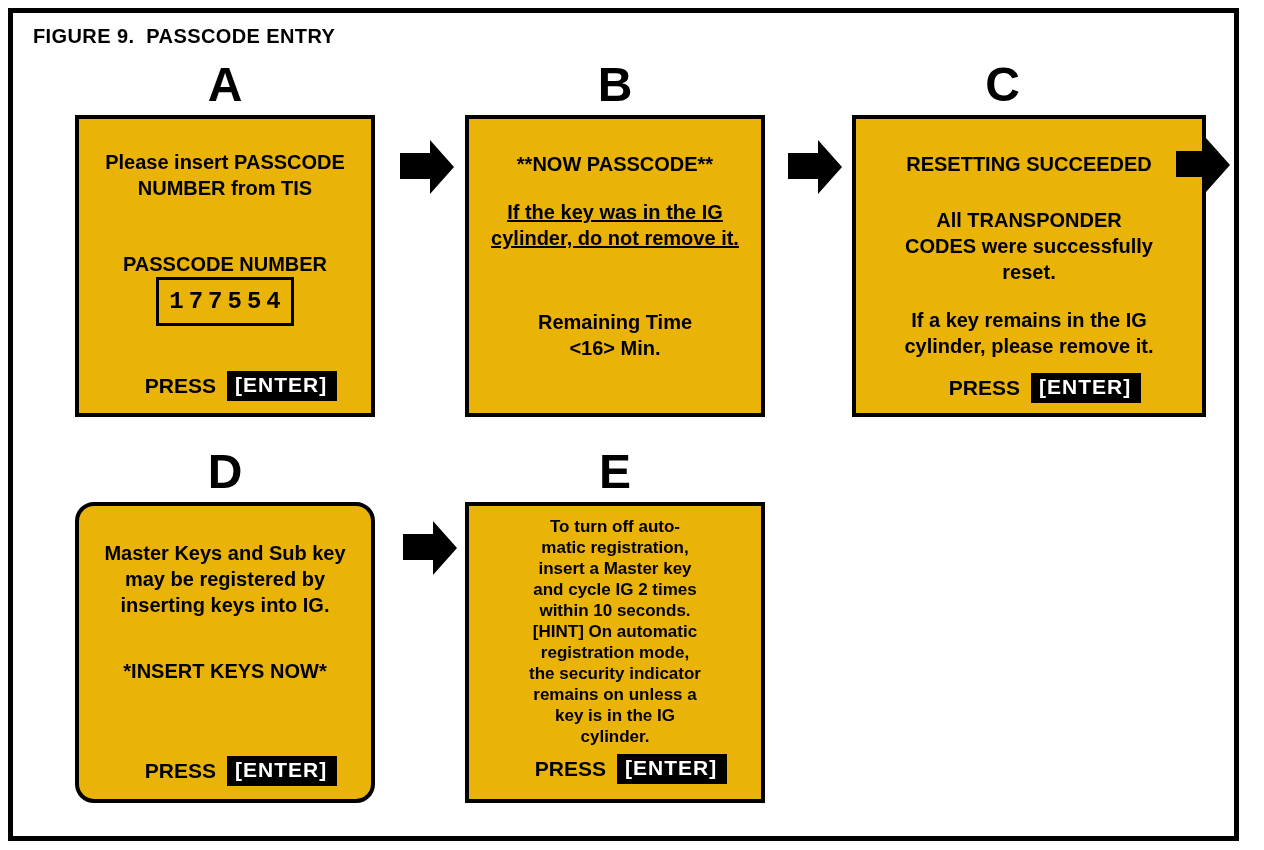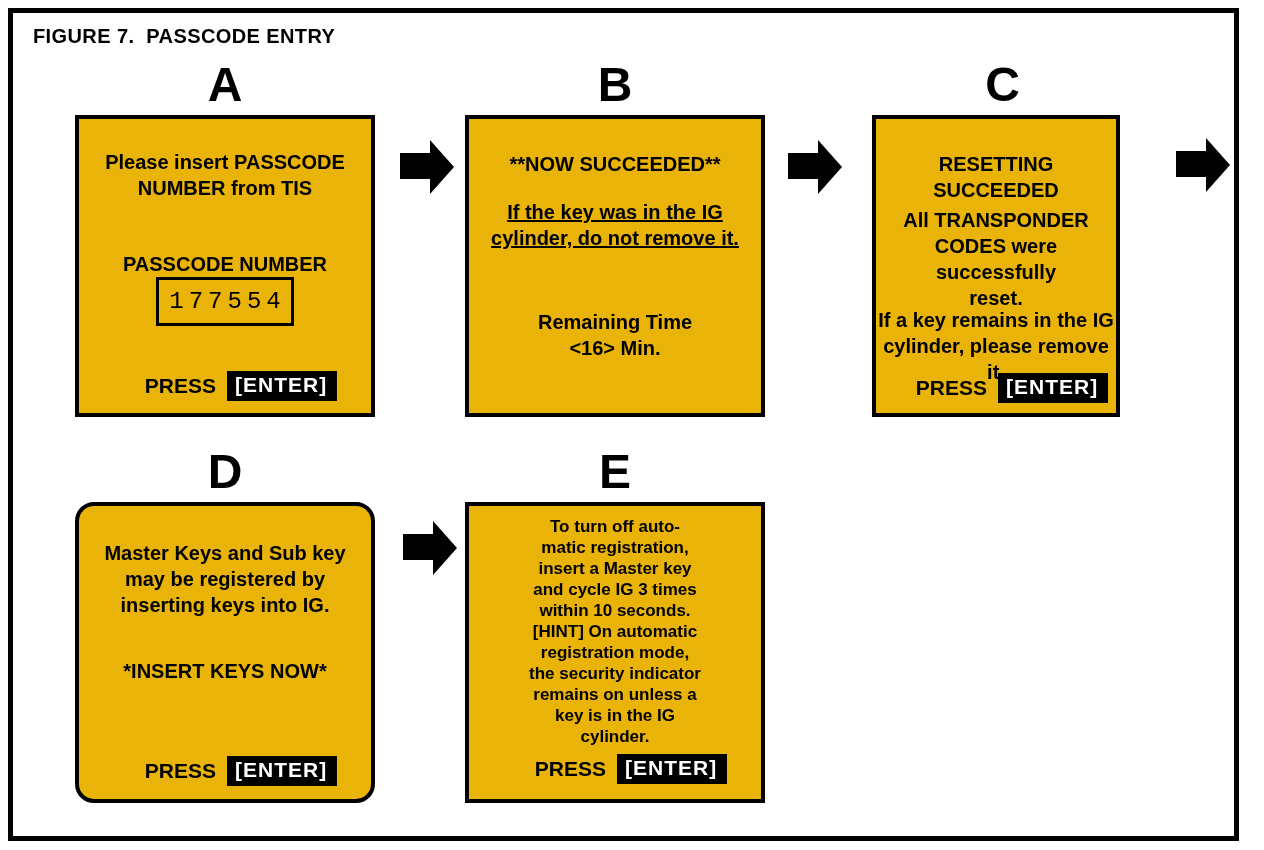--- a/index.html
+++ b/index.html
@@ -26,40 +26,40 @@
   #label-c {left:852px; top:60px;  width:301px;}
   #label-d {left:75px;  top:447px; width:300px;}
   #label-e {left:465px; top:447px; width:300px;}
 
   .panel {
     position:absolute; border:4px solid #000; box-sizing:border-box;
     background:#eab308;
   }
   #panel-a {left:75px;  top:115px; width:300px; height:302px;}
   #panel-b {left:465px; top:115px; width:300px; height:302px;}
-  #panel-c {left:852px; top:115px; width:248px; height:302px;margin-left:20px;}
+  #panel-c {left:852px; top:115px; width:354px; height:302px;}
   #panel-d {left:75px;  top:502px; width:300px; height:301px;border-radius:19px;}
   #panel-e {left:465px; top:502px; width:300px; height:301px;}
 
   .txt {
     position:absolute; left:0; right:0; text-align:center;
     font-weight:bold; font-size:20px; line-height:26px;
     white-space:pre-line;
   }
   .small { font-size:17px; line-height:21px; }
 
   #panel-a .m1   {top:30px;}
   #panel-a .plbl {top:132px;}
   #panel-a .press{top:252px;}
   .pass-box {
     position:absolute; top:158px; left:50%; transform:translateX(-50%);
     width:138px; height:49px; border:3px solid #000; box-sizing:border-box;
     display:flex; align-items:center; justify-content:center;
     font-family:"Liberation Mono", "DejaVu Sans Mono", monospace;
-    font-size:24px; font-weight:normal; letter-spacing:5px; padding-left:5px;
+    font-size:24px; font-weight:bold; letter-spacing:5px; padding-left:5px;
   }
 
   #panel-b .h  {top:32px;}
   #panel-b .m1 {top:80px;text-decoration:underline;}
   #panel-b .m2 {top:190px;text-align:center;}
 
   #panel-c .h  {top:32px;}
   #panel-c .m1 {top:88px;}
   #panel-c .m2 {top:188px;}
   #panel-c .press {top:254px;}
@@ -85,21 +85,21 @@
   #arrow-bc {left:788px;  top:138px;}
   #arrow-cn {left:1176px; top:136px;}
   #arrow-de {left:403px;  top:519px;}
 </style>
 </head>
 <body>
 
 <div class="page">
   <div class="outer-border"></div>
 
-  <div class="figure-title">FIGURE 7.  PASSCODE ENTRY</div>
+  <div class="figure-title">FIGURE 9.  PASSCODE ENTRY</div>
 
   <div class="plabel" id="label-a">A</div>
   <div class="plabel" id="label-b">B</div>
   <div class="plabel" id="label-c">C</div>
   <div class="plabel" id="label-d">D</div>
   <div class="plabel" id="label-e">E</div>
 
   <div class="panel" id="panel-a">
     <div class="txt m1">Please insert PASSCODE
 NUMBER from TIS</div>
@@ -107,21 +107,21 @@
     <div class="pass-box">
       <span>177554</span>
     </div>
     <div class="press">
       <span>PRESS</span>
       <span class="enter-chip">[ENTER]</span>
     </div>
   </div>
 
   <div class="panel" id="panel-b">
-    <div class="txt h">**NOW SUCCEEDED**</div>
+    <div class="txt h">**NOW PASSCODE**</div>
     <div class="txt m1">If the key was in the IG
 cylinder, do not remove it.</div>
     <div class="txt m2">Remaining Time
 &lt;16&gt; Min.</div>
   </div>
 
   <div class="panel" id="panel-c">
     <div class="txt h">RESETTING SUCCEEDED</div>
     <div class="txt m1">All TRANSPONDER
 CODES were successfully
@@ -142,21 +142,21 @@
     <div class="press">
       <span>PRESS</span>
       <span class="enter-chip">[ENTER]</span>
     </div>
   </div>
 
   <div class="panel" id="panel-e">
     <div class="txt small m1">To turn off auto-
 matic registration,
 insert a Master key
-and cycle IG 3 times
+and cycle IG 2 times
 within 10 seconds.
 [HINT] On automatic
 registration mode,
 the security indicator
 remains on unless a
 key is in the IG
 cylinder.</div>
     <div class="press">
       <span>PRESS</span>
       <span class="enter-chip">[ENTER]</span>

